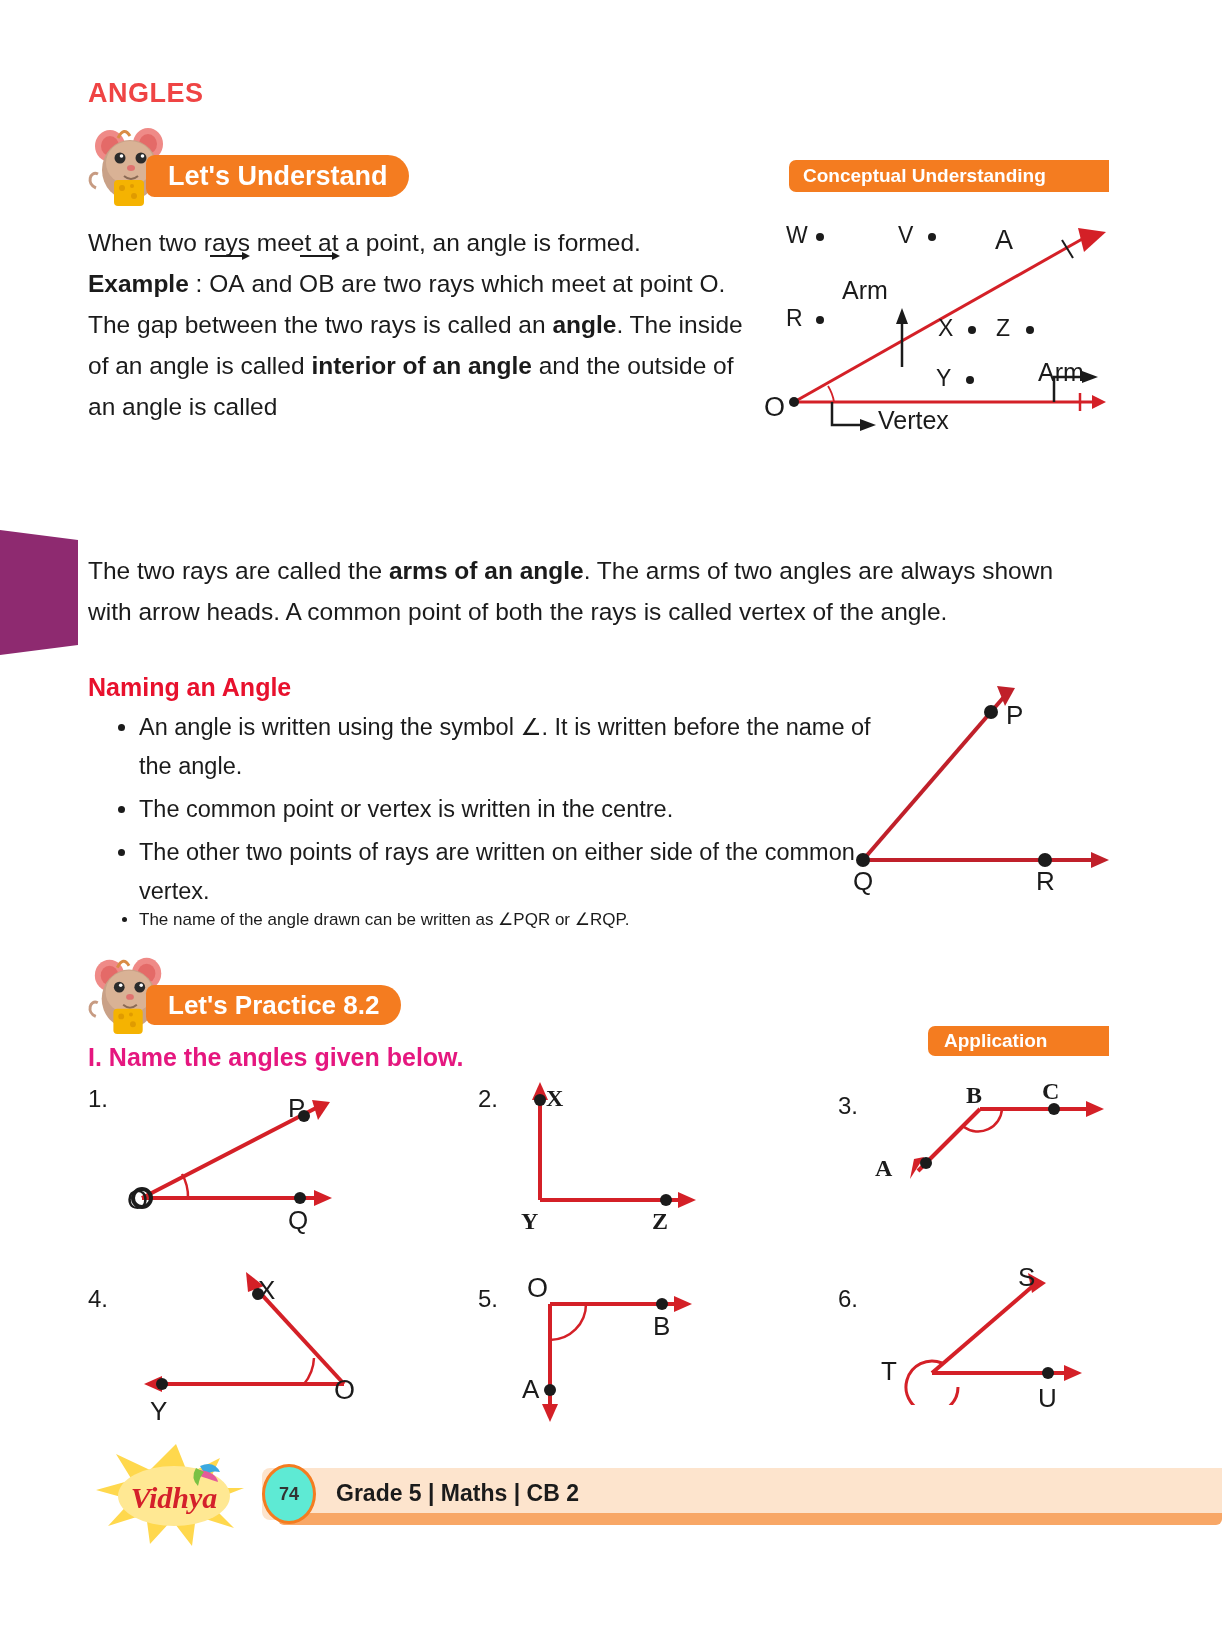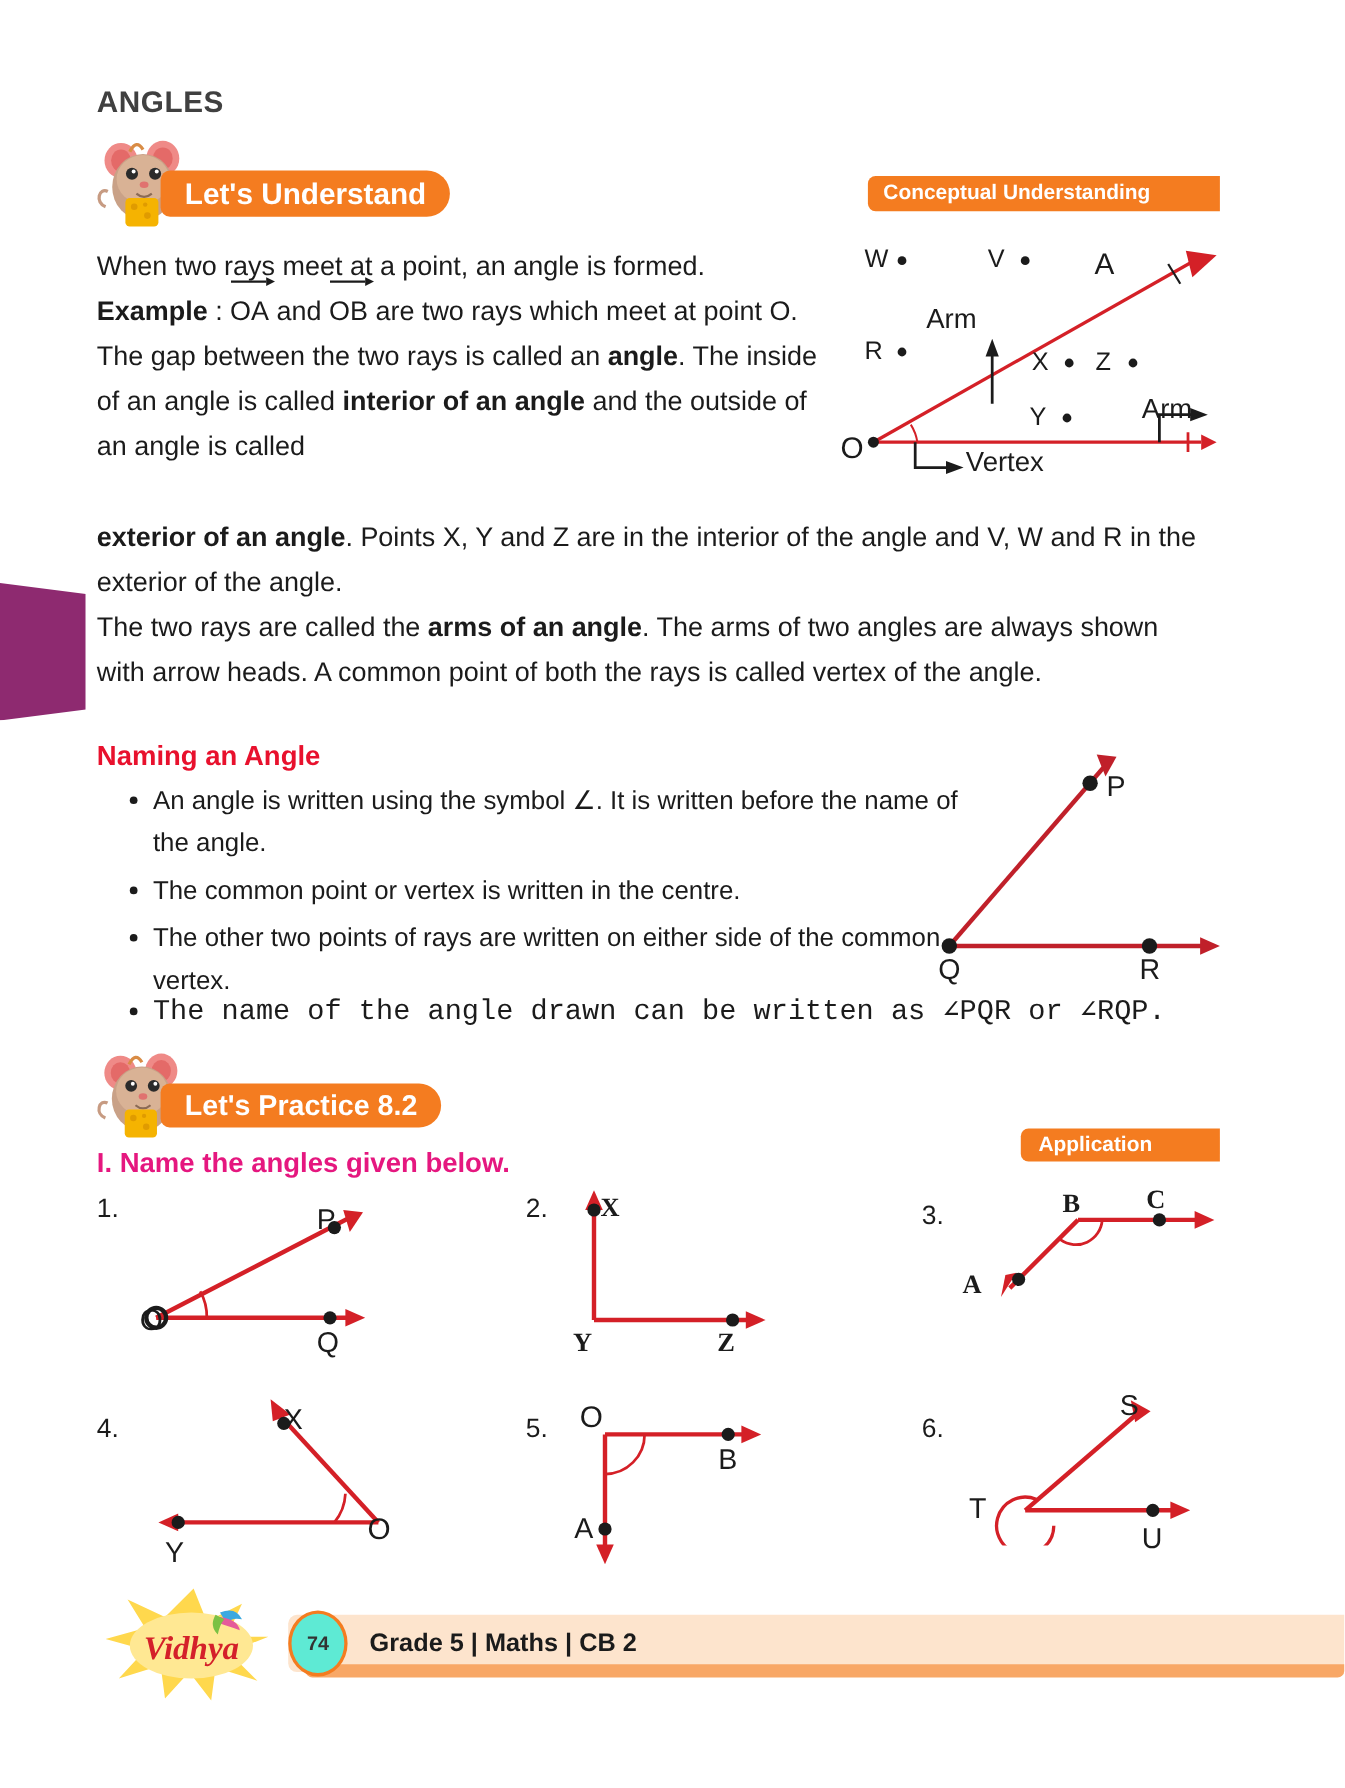--- a/index.html
+++ b/index.html
@@ -16,21 +16,21 @@
   .purple-tab{
     position:absolute; left:0; top:530px; width:78px; height:125px;
     background:#8e2a70;
     clip-path: polygon(0 0, 100% 8%, 100% 92%, 0 100%);
   }
 
   
   .chapter-title{
     position:absolute; left:88px; top:78px;
     font-size:27px; font-weight:bold; letter-spacing:.5px;
-    color:#404040;
+    color:#ef4444;
   }
 
   
   .mouse{ position:absolute; }
   .mouse svg{ display:block; }
 
   
   .pill{
     position:absolute;
     background:#f47c20; color:#fff;
@@ -153,23 +153,20 @@
       <b>Example</b><span> : </span><span class="ray-note"><svg class="rbar" viewBox="0 0 40 10" preserveAspectRatio="none">
             <line x1="0" y1="6" x2="32" y2="6" stroke="#1b1b1b" stroke-width="2"></line>
             <polygon points="32,2 40,6 32,10" fill="#1b1b1b"></polygon>
           </svg><span>OA</span></span><span> and </span><span class="ray-note"><svg class="rbar" viewBox="0 0 40 10" preserveAspectRatio="none">
             <line x1="0" y1="6" x2="32" y2="6" stroke="#1b1b1b" stroke-width="2"></line>
             <polygon points="32,2 40,6 32,10" fill="#1b1b1b"></polygon>
           </svg><span>OB</span></span><span> are two rays which meet at point O. The gap between the two rays is called an </span><b>angle</b><span>. The inside of an angle is called </span><b>interior of an angle</b><span> and the outside of an angle is called </span>
     </span>
   </div>
 
-  <div style="position:absolute; left:88px; top:468px; width:1010px; font-size:24.5px; line-height:41px; color:#1b1b1b;">
-    <b>exterior of an angle</b><span>. Points X, Y and Z are in the interior of the angle and V, W and R in the exterior of the angle.</span>
-  </div>
 
   <div style="position:absolute; left:88px; top:550px; width:1010px; font-size:24.5px; line-height:41px; color:#1b1b1b;">
     <span>The two rays are called the </span><b>arms of an angle</b><span>. The arms of two angles are always shown with arrow heads. A common point of both the rays is called vertex of the angle.</span>
   </div>
 
   <svg style="position:absolute; left:762px; top:212px;" width="345" height="225" viewBox="0 0 345 225">
 
     <line x1="32" y1="190" x2="330" y2="190" stroke="#d42027" stroke-width="3"></line>
     <polygon points="330,183 344,190 330,197" fill="#d42027"></polygon>
     <line x1="318" y1="181" x2="318" y2="199" stroke="#d42027" stroke-width="2.5"></line>
@@ -212,21 +209,21 @@
 
   <div class="section-head">Naming an Angle</div>
 
   <div class="bullets">
     <ul>
       <li>An angle is written using the symbol ∠. It is written before the name of the angle.</li>
       <li>The common point or vertex is written in the centre.</li>
       <li>The other two points of rays are written on either side of the common vertex.</li>
     </ul>
   </div>
-  <div style="position:absolute; left:105px; top:900px; width:980px; font-size:26px; line-height:39px; color:#1b1b1b;font-family:Liberation Mono, monospace;">
+  <div style="position:absolute; left:105px; top:900px; width:980px; font-size:17px; line-height:39px; color:#1b1b1b;">
     <ul style="margin:0; padding-left:34px;">
       <li>The name of the angle drawn can be written as ∠PQR or ∠RQP.</li>
     </ul>
   </div>
 
   <svg style="position:absolute; left:845px; top:676px;" width="265" height="200" viewBox="0 0 265 200">
     <line x1="18" y1="184" x2="248" y2="184" stroke="#c0202a" stroke-width="4"></line>
     <polygon points="246,176 264,184 246,192" fill="#c0202a"></polygon>
     <line x1="18" y1="184" x2="158" y2="22" stroke="#c0202a" stroke-width="4"></line>
     <polygon points="152,10 170,12 160,30" fill="#c0202a"></polygon>

